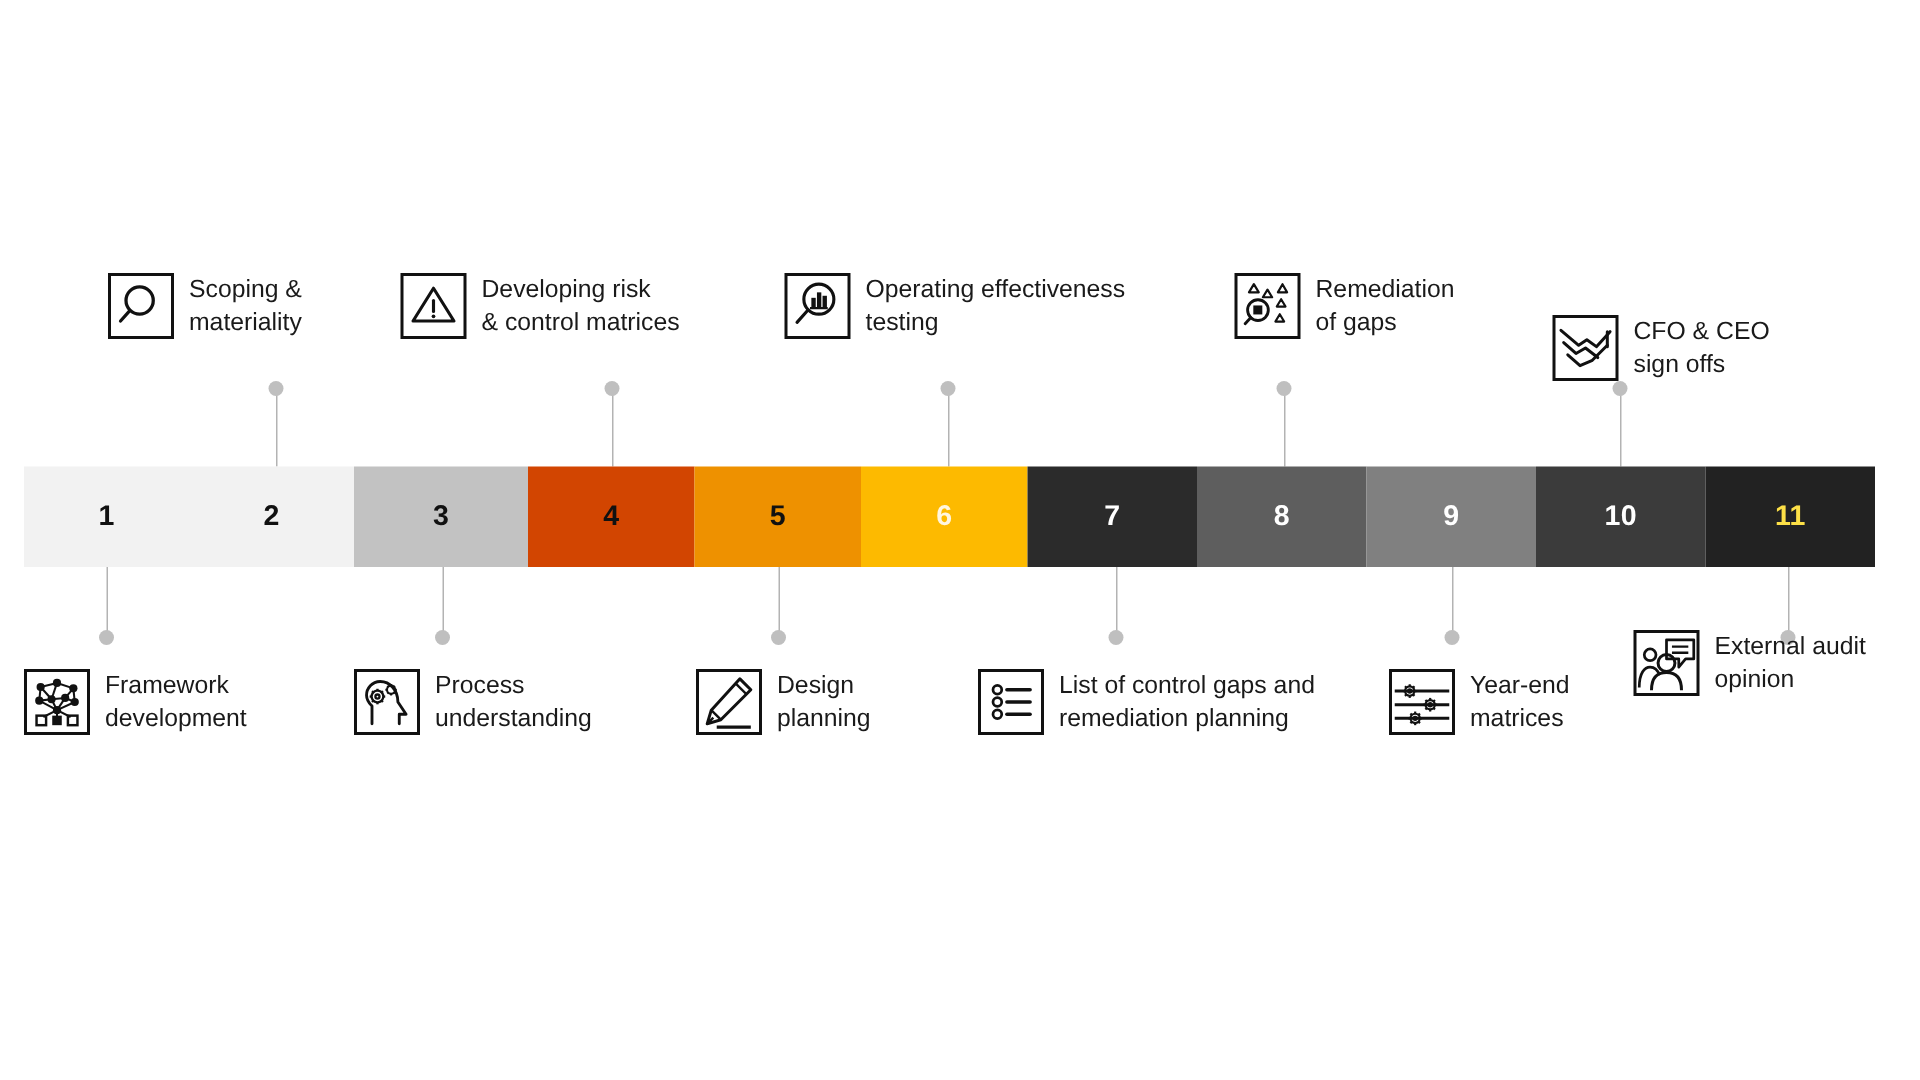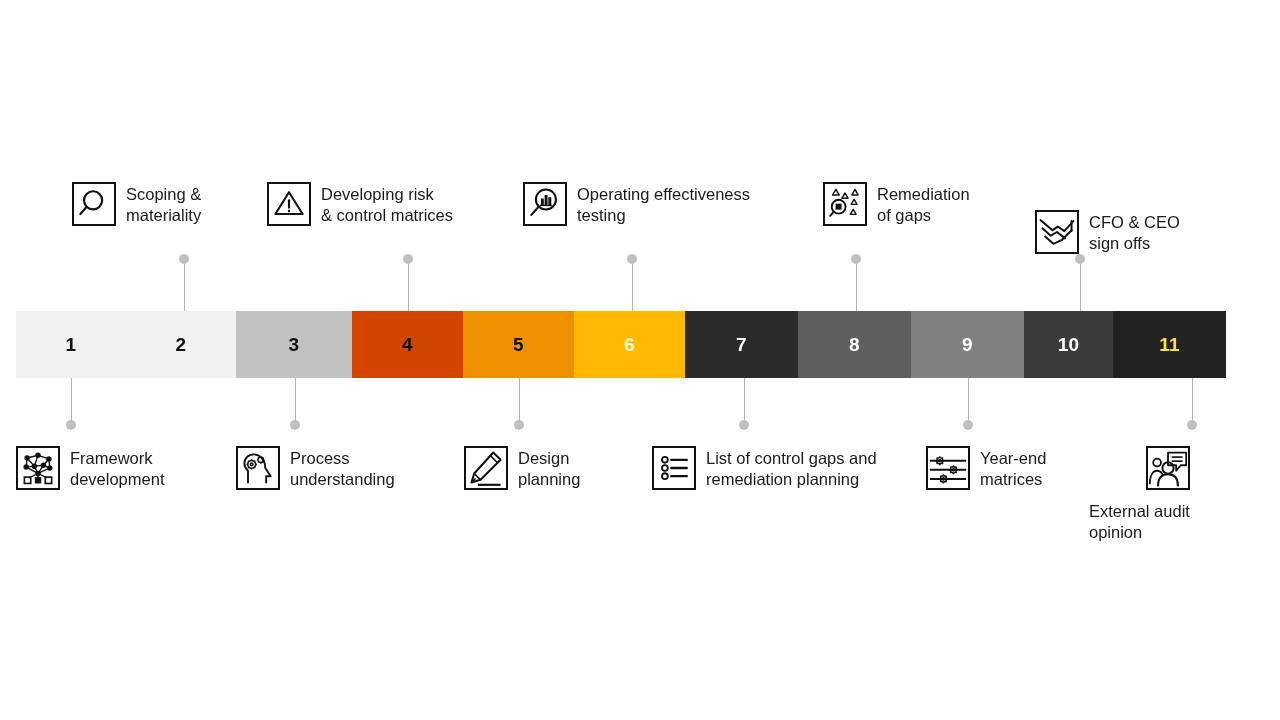--- a/index.html
+++ b/index.html
@@ -15,21 +15,21 @@
   
   .bar{position:absolute;left:16px;top:311px;width:1234px;height:67px;display:flex;}
   .seg{height:67px;display:flex;align-items:center;justify-content:center;}
   .seg-num{font-size:19px;font-weight:bold;letter-spacing:0.2px;line-height:1;}
 
   
   .conn{position:absolute;width:1px;background:#b3b3b3;}
   .dot{position:absolute;width:10px;height:10px;border-radius:50%;background:#bfbfbf;}
 
   
-  .callout{position:absolute;display:flex;align-items:flex-end;gap:10px;}
+  .callout{position:absolute;display:flex;align-items:center;gap:10px;}
   .ico{width:44px;height:44px;flex:0 0 44px;border:2.5px solid #111;box-sizing:border-box;display:block;}
   .ico svg{display:block;width:100%;height:100%;}
   .txt{font-size:16.5px;line-height:1.28;color:#1a1a1a;white-space:pre-line;padding-top:1px;}
 </style>
 </head>
 <body>
 
 <div class="stage">
 
   <div class="conn" style="left:184px;top:263px;height:48px;"></div>
@@ -86,21 +86,21 @@
     </div>
     <div class="seg" style="width:113px;background:#2b2b2b;">
       <span class="seg-num" style="color:#ffffff;">7</span>
     </div>
     <div class="seg" style="width:113px;background:#5e5e5e;">
       <span class="seg-num" style="color:#ffffff;">8</span>
     </div>
     <div class="seg" style="width:113px;background:#808080;">
       <span class="seg-num" style="color:#ffffff;">9</span>
     </div>
-    <div class="seg" style="width:89px;background:#3b3b3b;">
+    <div class="seg" style="width:113px;background:#3b3b3b;">
       <span class="seg-num" style="color:#ffffff;">10</span>
     </div>
     <div class="seg" style="width:113px;background:#222222;">
       <span class="seg-num" style="color:#fde047;">11</span>
     </div>
   </div>
 
   <div class="callout" style="left:72px;top:182px;">
     <span class="ico">
       <svg viewBox="0 0 44 44">
@@ -313,21 +313,21 @@
             <line x1="19.4" y1="36.4" x2="20.5" y2="37.5"></line>
           <line x1="20.5" y1="30.5" x2="19.4" y2="31.6"></line>
             <line x1="14.6" y1="36.4" x2="13.5" y2="37.5"></line>
         </g>
       </svg>
     </span>
     <span class="txt">Year-end
 matrices</span>
   </div>
 
-  <div class="callout" style="left:1089px;top:446px;flex-direction:column;">
+  <div class="callout" style="left:1089px;top:420px;">
     <span class="ico">
       <svg viewBox="0 0 44 44">
         <path d="M22 5 L42 5 L42 19 L36 19 L31 25 L31 19 L22 19 Z" fill="none" stroke="#111" stroke-width="2" stroke-linejoin="round"></path>
         <line x1="26" y1="10" x2="38" y2="10" stroke="#111" stroke-width="1.8"></line>
         <line x1="26" y1="14.5" x2="38" y2="14.5" stroke="#111" stroke-width="1.8"></line>
         <circle cx="10" cy="16" r="4.3" fill="none" stroke="#111" stroke-width="2"></circle>
         <path d="M2 40 C2 29 6 25 10 25 C13 25 15.5 27 17 31" fill="none" stroke="#111" stroke-width="2" stroke-linejoin="round"></path>
         <circle cx="22" cy="22" r="6.2" fill="none" stroke="#111" stroke-width="2.2"></circle>
         <path d="M11 42 C11 32 16 29 22 29 C28 29 33 32 33 42" fill="none" stroke="#111" stroke-width="2.2" stroke-linejoin="round"></path>
       </svg>

